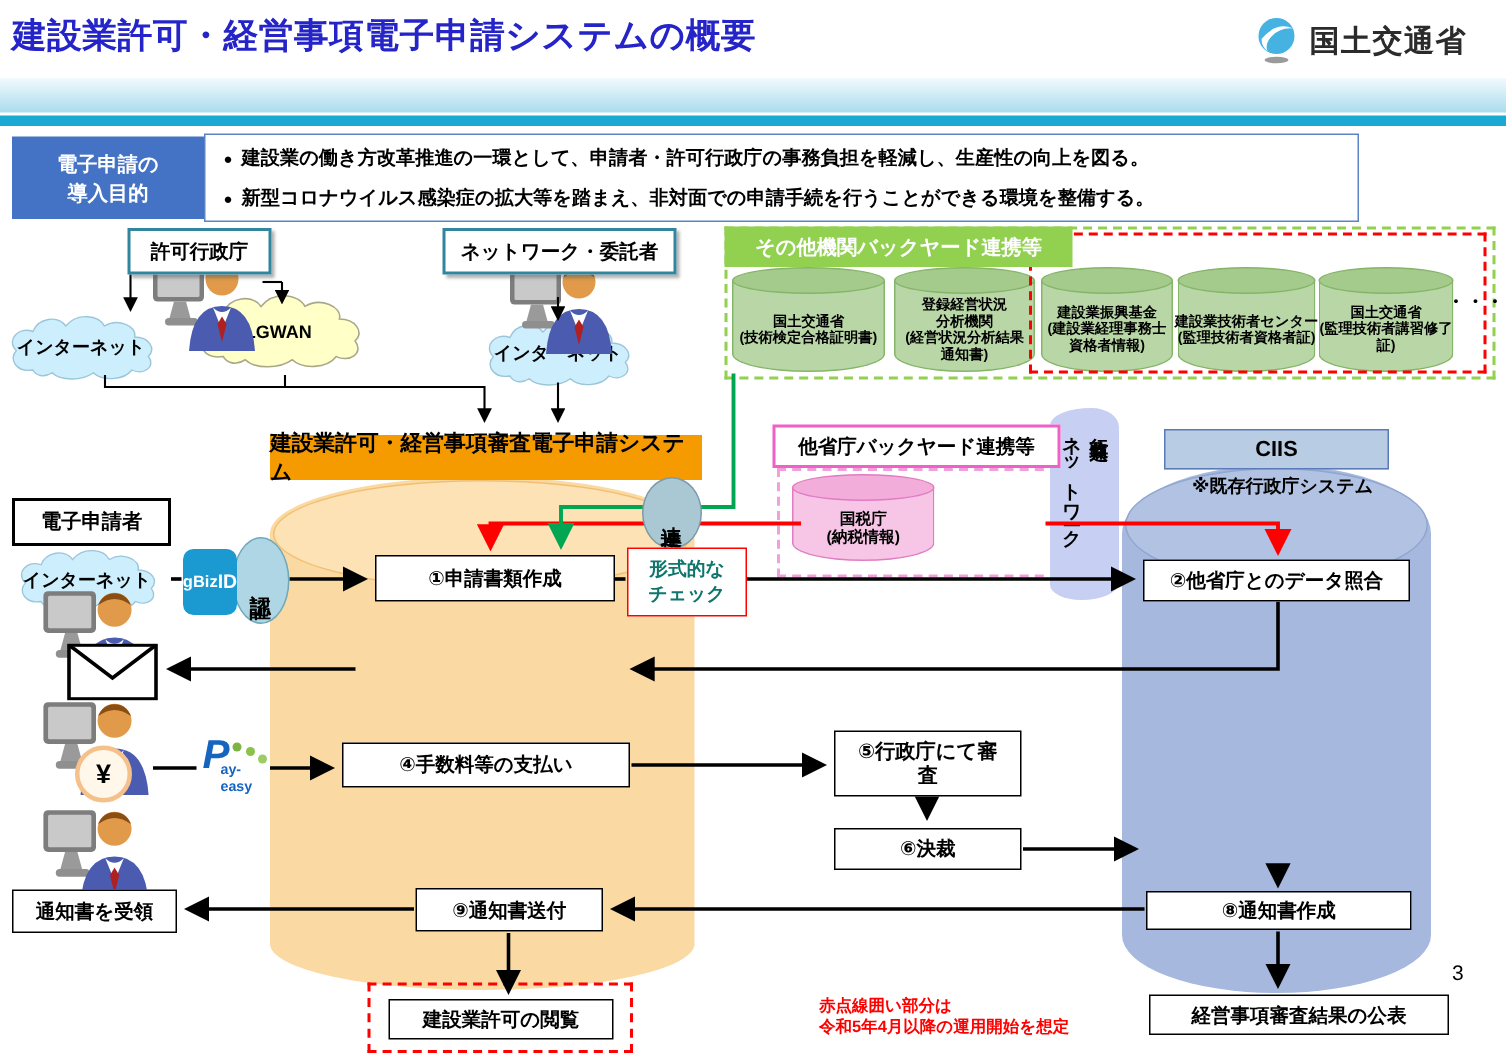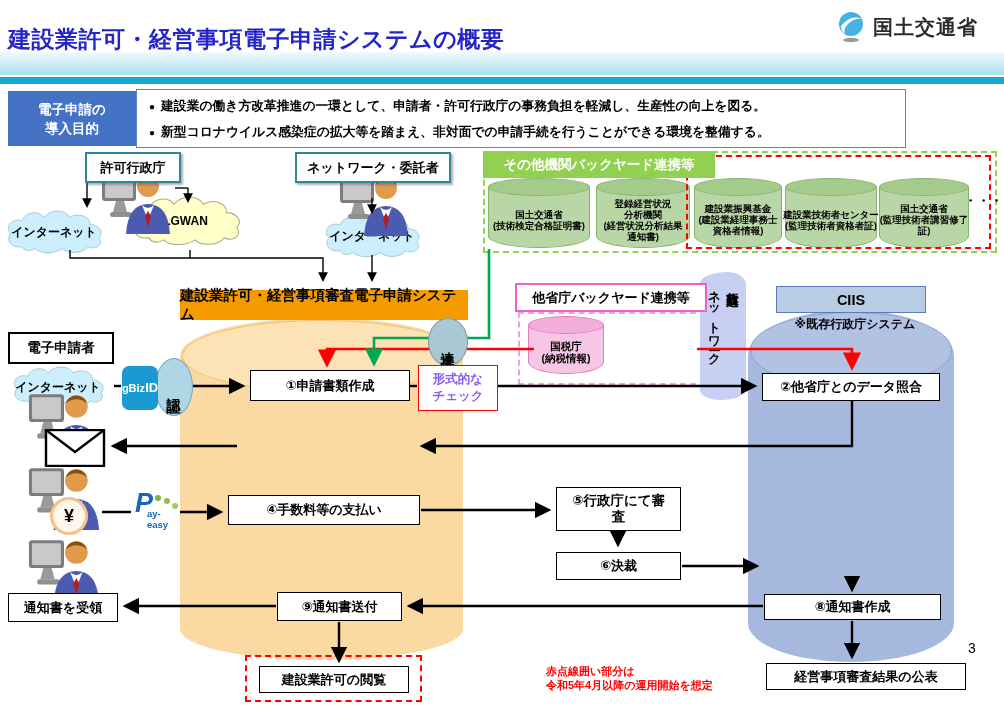--- a/index.html
+++ b/index.html
@@ -1,41 +1,41 @@
 <!DOCTYPE html>
 <html><head>
 <meta charset="utf-8">
 <style>
   html,body{margin:0;padding:0;background:#fff;}
   #stage{position:relative;width:1004px;height:707px;background:#fff;overflow:hidden;
          font-family:"Liberation Sans","DejaVu Sans",sans-serif;color:#000;}
   .abs{position:absolute;}
   .multiline{white-space:pre-line;}
   
-  #page-title{left:8px;top:8px;font-size:23px;font-weight:800;color:#2424c8;letter-spacing:0.5px;z-index:2;margin-top:16px;}
+  #page-title{left:8px;top:8px;font-size:23px;font-weight:800;color:#2424c8;letter-spacing:0.5px;z-index:2;}
   #mlit-logo{left:836px;top:10px;display:flex;align-items:center;gap:7px;z-index:2;}
   #mlit-logo .logo-text{font-size:20px;font-weight:700;color:#2b2b2b;letter-spacing:1px;}
   .band1{left:0;top:52px;width:1004px;height:23px;background:linear-gradient(#f2fafd,#a9dcee);z-index:1;}
   .band2{left:0;top:77px;width:1004px;height:7px;background:#19a9d3;z-index:1;}
   
   #purpose-label{left:8px;top:91px;width:128px;height:55px;background:#4472c4;color:#fff;
     display:flex;align-items:center;justify-content:center;text-align:center;font-size:13.5px;font-weight:700;line-height:19px;z-index:2;}
   #purpose-box{left:136px;top:89px;width:770px;height:59px;background:#fff;border:1.4px solid #5b84c4;
     display:flex;flex-direction:column;justify-content:center;padding-left:12px;box-sizing:border-box;z-index:2;}
   .bullet-row{display:flex;align-items:baseline;gap:6px;font-size:12.8px;font-weight:600;line-height:25px;}
   .bullet-dot{font-size:10px;}
   
   .actor-box{background:#fff;border:2px solid #31859c;box-shadow:2px 2px 2px rgba(80,80,80,.45);
     display:flex;align-items:center;justify-content:center;font-size:13px;font-weight:700;z-index:10;}
   .plain-box{background:#fff;border:2px solid #000;display:flex;align-items:center;justify-content:center;
     font-size:13.5px;font-weight:700;z-index:10;}
   
   .fbox{background:#fff;border:1.6px solid #000;display:flex;align-items:center;justify-content:center;
     text-align:center;font-size:13px;font-weight:600;z-index:6;line-height:16px;padding:0 13px;box-sizing:border-box;}
-  .fbox-red{background:#fff;border:1.6px solid #f00;color:#8b5cf6;display:flex;align-items:center;justify-content:center;
+  .fbox-red{background:#fff;border:1.6px solid #f00;color:#0f766e;display:flex;align-items:center;justify-content:center;
     text-align:center;font-size:12.5px;font-weight:700;z-index:6;line-height:17px;}
   
   #green-hd{left:483px;top:151px;width:232px;height:27px;background:#92d050;color:#fff;font-weight:700;font-size:13.5px;
     display:flex;align-items:center;justify-content:center;z-index:5;}
   .green-dash{left:483px;top:151px;width:514px;height:102px;border:2px dashed #92d050;box-sizing:border-box;z-index:2;}
   .red-dash{border:2px dashed #f00;box-sizing:border-box;z-index:4;}
   #pink-hd{left:515px;top:283px;width:192px;height:29px;background:#fff;border:2px solid #f061c8;box-sizing:border-box;
     display:flex;align-items:center;justify-content:center;font-size:13px;font-weight:600;z-index:6;}
   .pink-dash{left:518px;top:312px;width:188px;height:73px;border:2px dashed #f0a0dc;box-sizing:border-box;z-index:2;}
   #sys-hd{left:180px;top:290px;width:288px;height:30px;background:#F59B00;color:#000000;font-weight:700;font-size:14.5px;
@@ -233,21 +233,21 @@
   <div class="abs cyl cyl-green" style="left:879px;top:178px;width:90px;height:70px;">
     <div class="cyl-body"></div>
       <div class="cyl-top"></div>
     <div class="cyl-label">国土交通省
 (監理技術者講習修了証)</div>
   </div>
   <div class="abs" id="orgs-ellipsis">・・・</div>
 
   <div class="abs" id="pink-hd">他省庁バックヤード連携等</div>
   <div class="abs pink-dash"></div>
-  <div class="abs cyl cyl-pink" style="left:528px;top:316px;width:76px;height:58px;">
+  <div class="abs cyl cyl-pink" style="left:528px;top:316px;width:76px;height:58px;padding-left:19px;">
     <div class="cyl-body"></div>
       <div class="cyl-top"></div>
     <div class="cyl-label">国税庁
 (納税情報)</div>
   </div>
 
   <div class="abs" id="govnet">
     <span>行政共通</span>
     <span>ネットワーク</span>
   </div>

